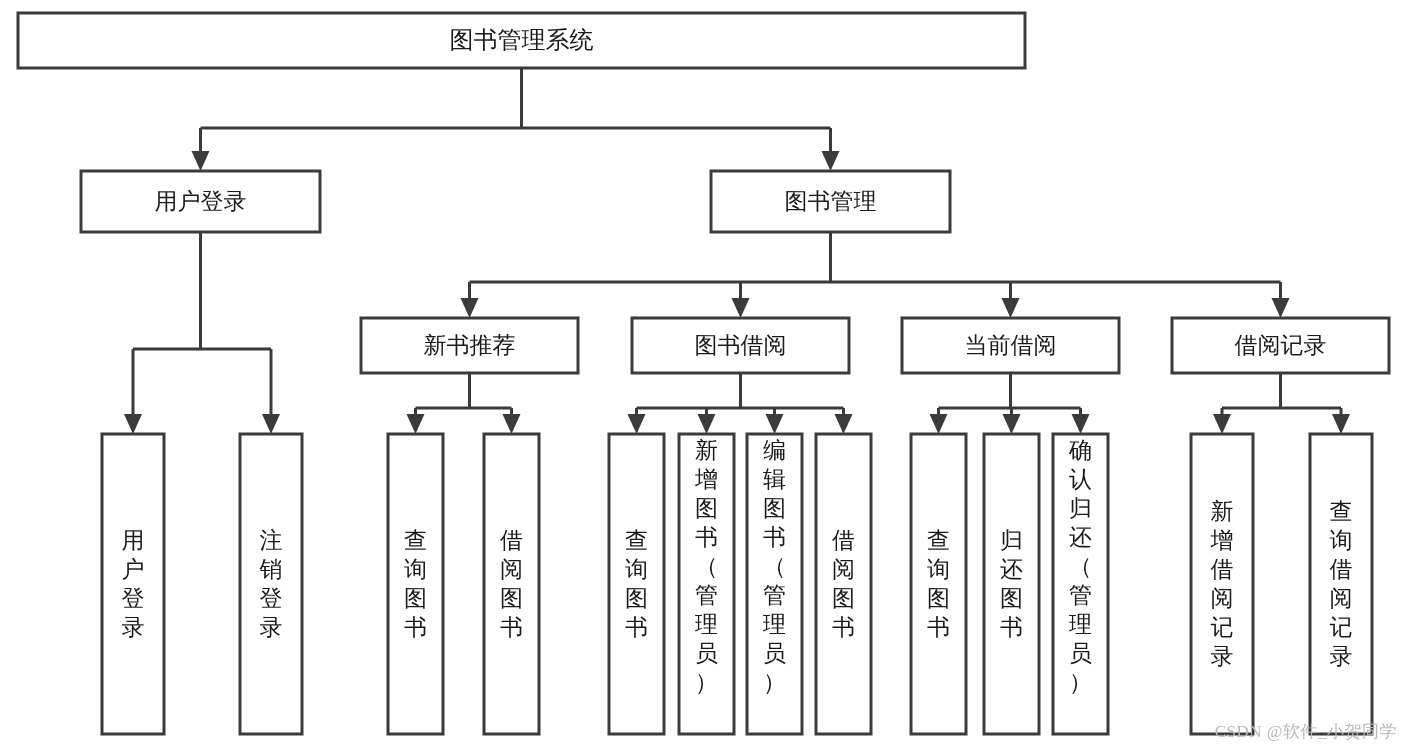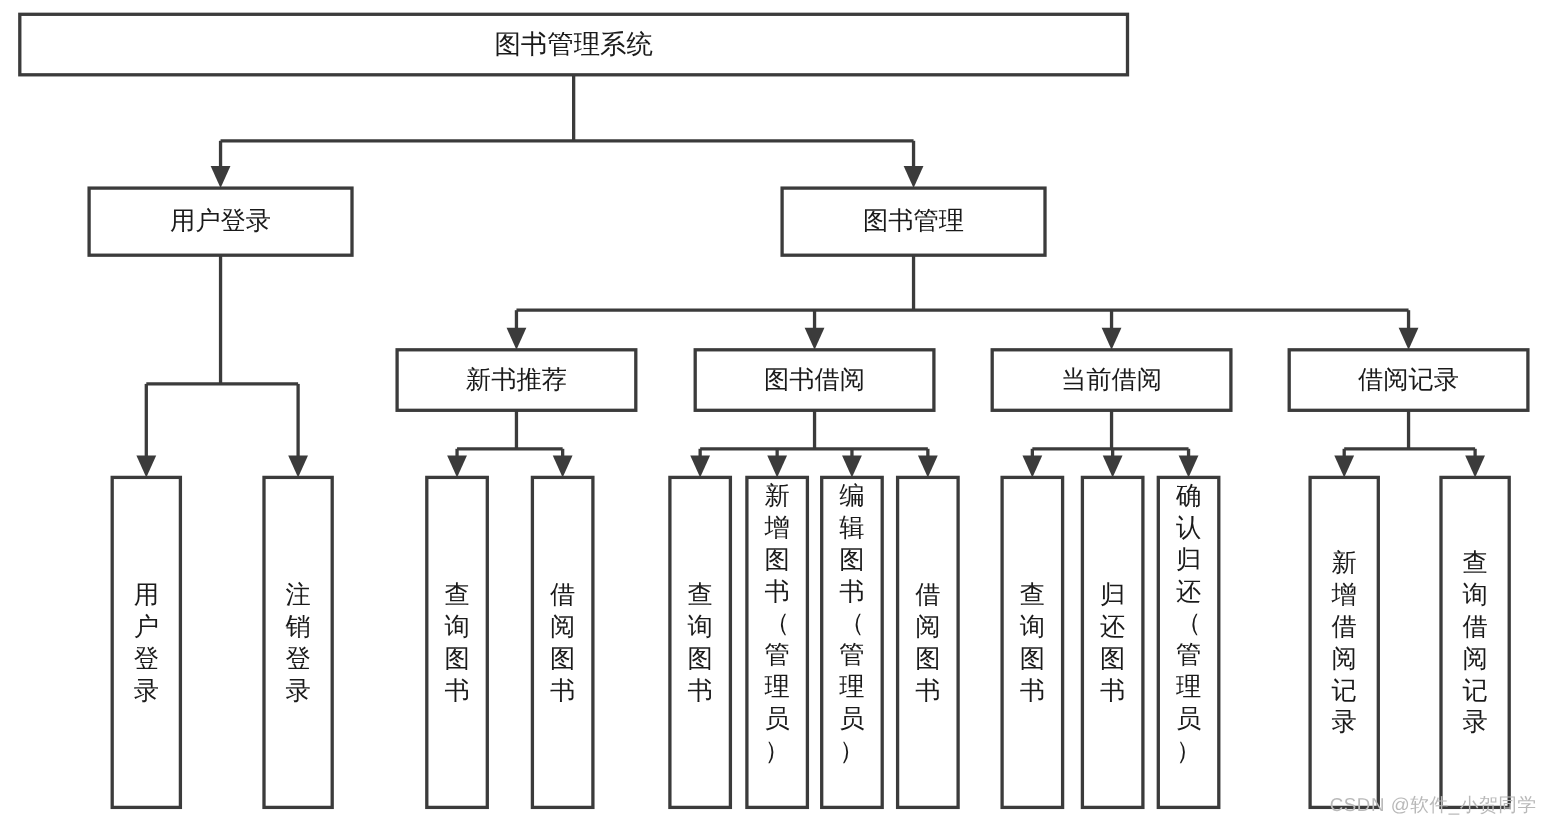--- a/index.html
+++ b/index.html
@@ -54,21 +54,21 @@
     stroke-linecap: butt;
   }
   .arrow-head {
     fill: #3b3b3b;
     stroke: none;
   }
   .watermark {
     position: absolute;
     right: 8px;
     bottom: 4px;
-    font-family: Liberation Sans, sans-serif;
+    font-family: Liberation Serif, serif;
     font-size: 17px;
     color: #b9b9b9;
     letter-spacing: 0.5px;
     user-select: none;
     white-space: nowrap;
   }
 </style>
 </head>
 <body>
 

